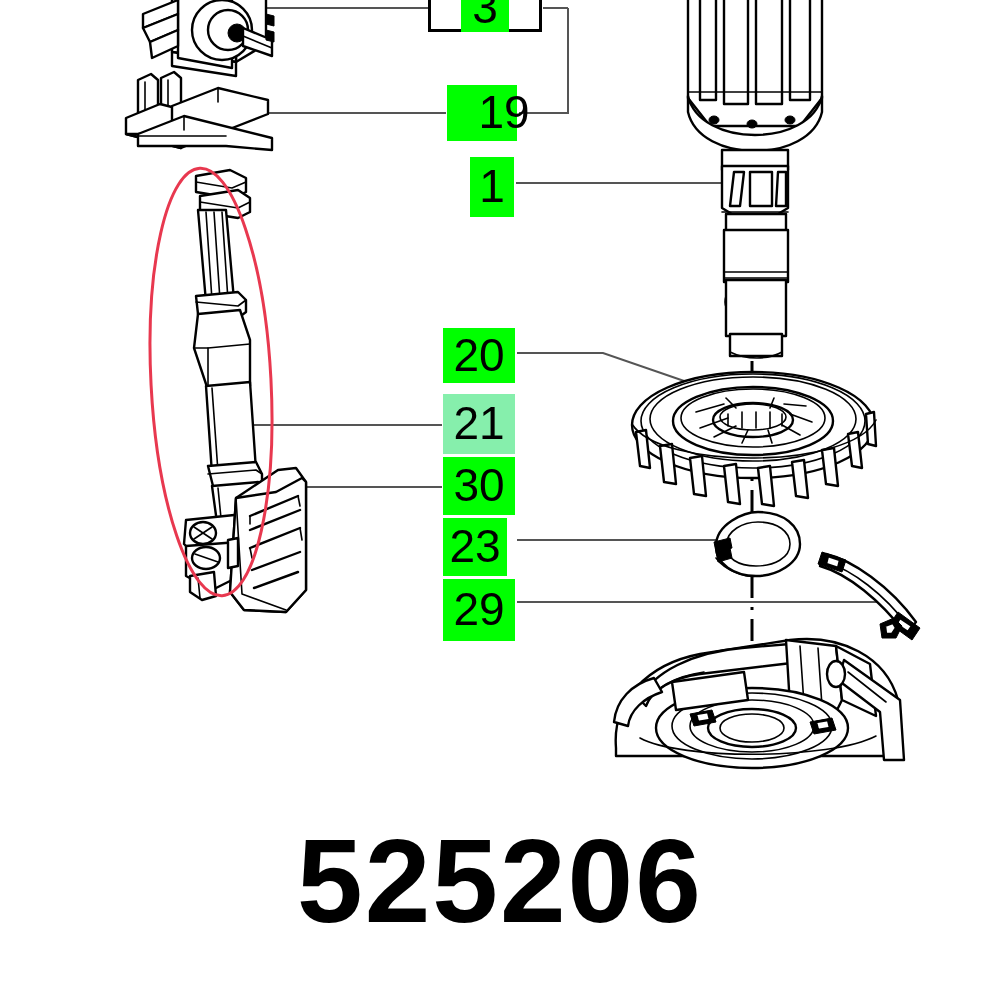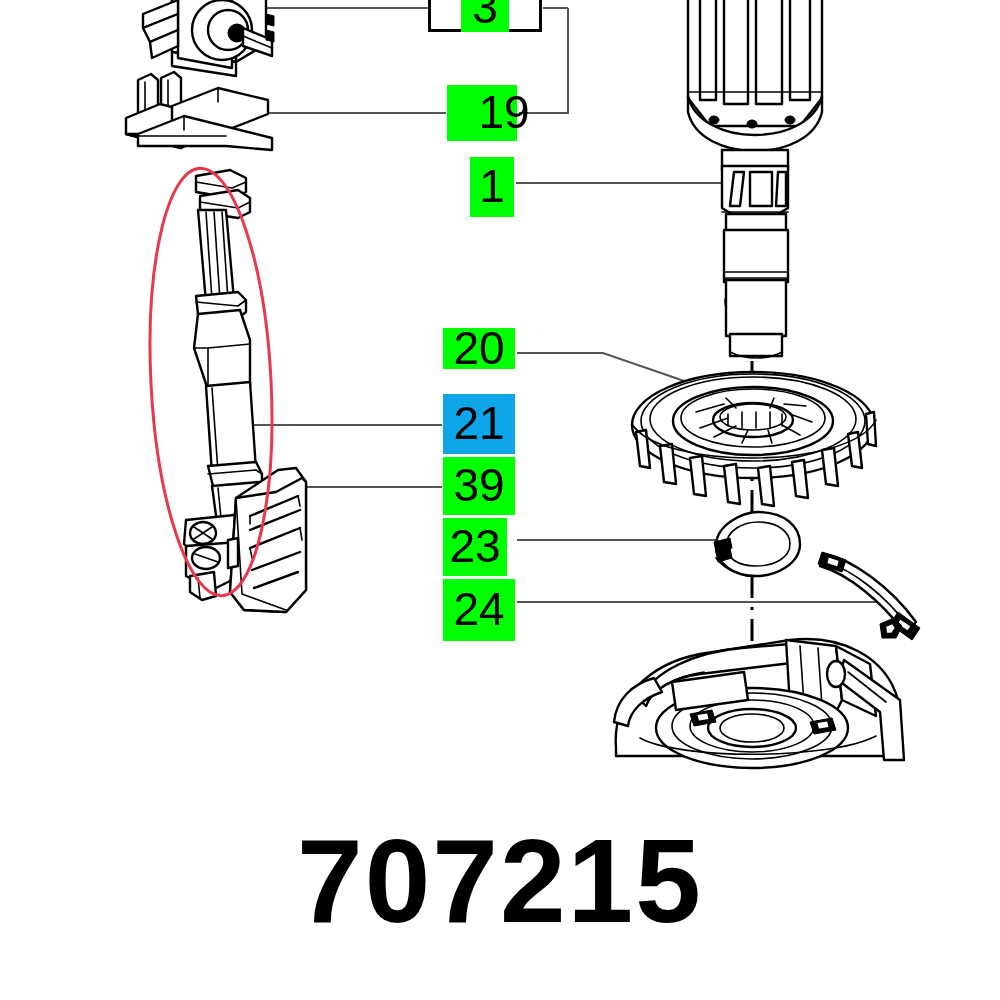--- a/index.html
+++ b/index.html
@@ -17,21 +17,21 @@
   .callout{
     position:absolute;
     display:flex;align-items:center;justify-content:center;
     font-family:"Liberation Sans", sans-serif;
     color:#000;
     line-height:1;
     box-sizing:border-box;
     user-select:none;
   }
   .callout.green{background:#00ff00;}
-  .callout.red{background:#0ea5e9;text-align:center;}
+  .callout.red{background:#86efac;text-align:center;}
   .callout .num{
     font-size:46px;
     font-weight:400;
     letter-spacing:0px;
     transform:translateY(-1px);
   }
   .callout-frame{
     position:absolute;
     border:3px solid #000;
     background:#ffffff;
@@ -345,35 +345,35 @@
   </div>
 
   <div class="callout green" style="left:447px;top:85px;width:70px;height:56px;padding-left:44px;">
     <span class="num">19</span>
   </div>
 
   <div class="callout green" style="left:470px;top:157px;width:44px;height:60px;">
     <span class="num">1</span>
   </div>
 
-  <div class="callout green" style="left:443px;top:328px;width:72px;height:41px;">
+  <div class="callout green" style="left:443px;top:328px;width:72px;height:55px;">
     <span class="num">20</span>
   </div>
 
   <div class="callout red" style="left:443px;top:394px;width:72px;height:60px;">
     <span class="num">21</span>
   </div>
 
   <div class="callout green" style="left:443px;top:457px;width:72px;height:58px;">
-    <span class="num">39</span>
+    <span class="num">30</span>
   </div>
 
   <div class="callout green" style="left:443px;top:518px;width:64px;height:58px;">
     <span class="num">23</span>
   </div>
 
   <div class="callout green" style="left:443px;top:579px;width:72px;height:62px;">
-    <span class="num">24</span>
-  </div>
-
-  <div id="part-number">707215</div>
+    <span class="num">29</span>
+  </div>
+
+  <div id="part-number">525206</div>
 
 </div>
 
 </body></html>

